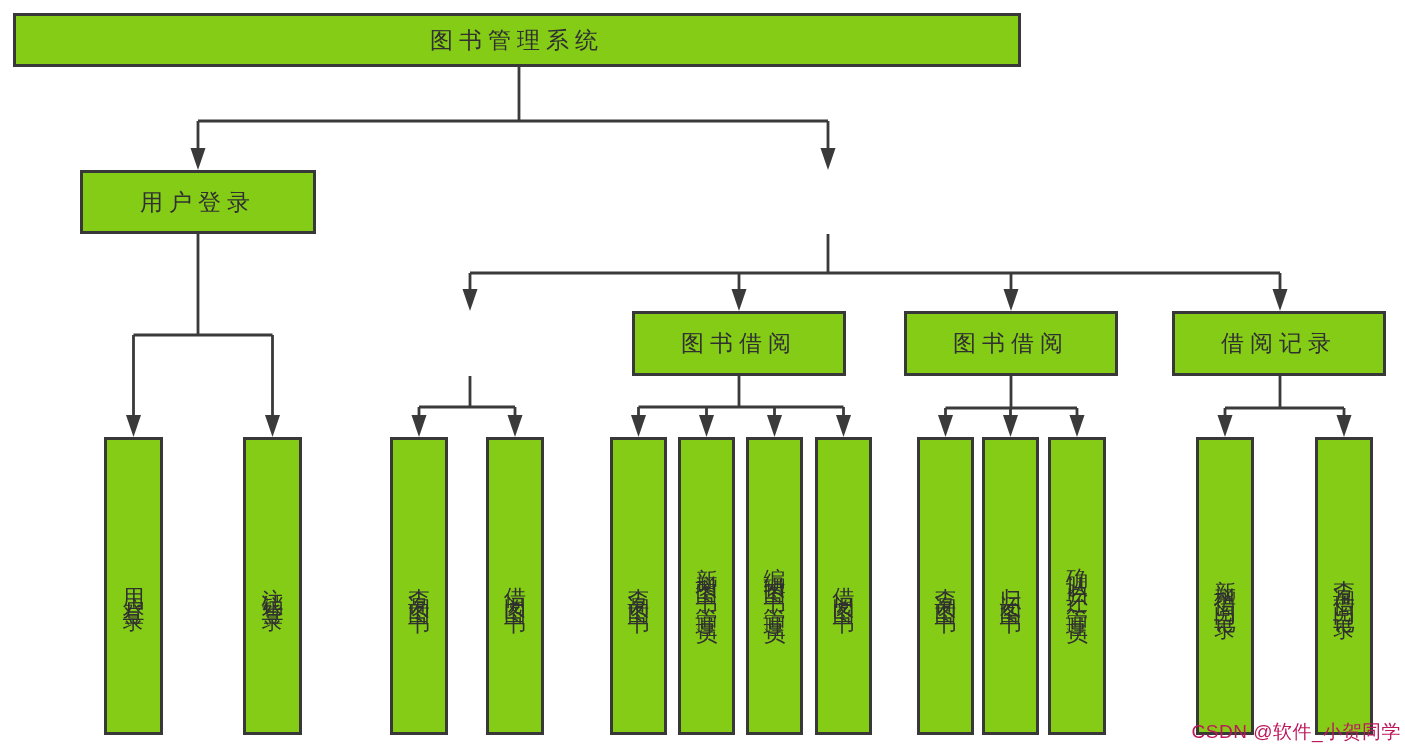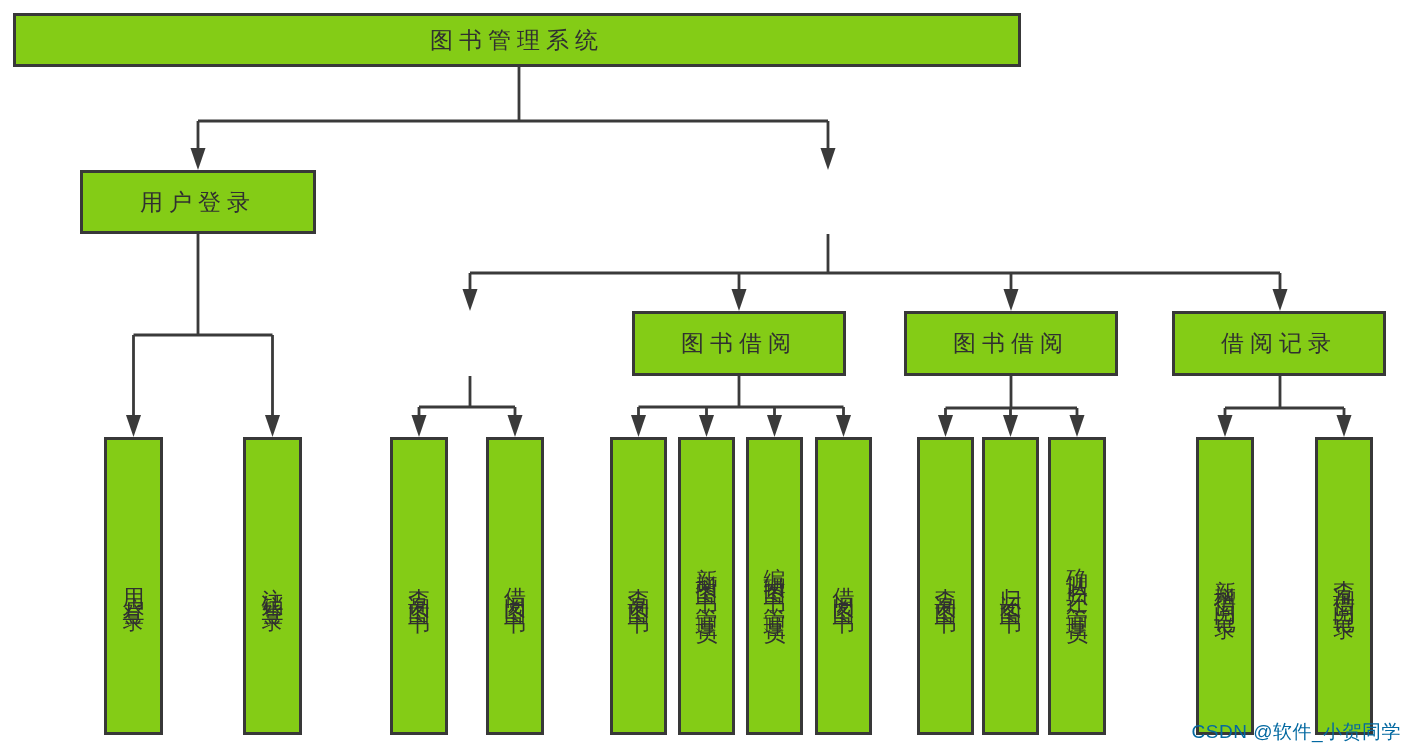--- a/index.html
+++ b/index.html
@@ -15,21 +15,21 @@
     display:flex; align-items:center; justify-content:center;
     color:#303030; white-space:nowrap;
   }
   .h { font-size:23px; letter-spacing:6px; }
   .v {
     writing-mode:vertical-rl; text-orientation:mixed;
     font-size:22px; letter-spacing:8px; white-space:normal;
   }
   .watermark {
     position:absolute; top:719px; right:4px; z-index:5;
-    font-size:19px; letter-spacing:0.5px; color:#0369a1;
+    font-size:19px; letter-spacing:0.5px; color:#be185d;
   }
 </style>
 </head>
 <body>
 
 <div class="stage">
 
   <svg class="wires" width="1405" height="747" viewBox="0 0 1405 747">
     <g stroke="#3a3a3a" stroke-width="2.8" fill="none">
 

